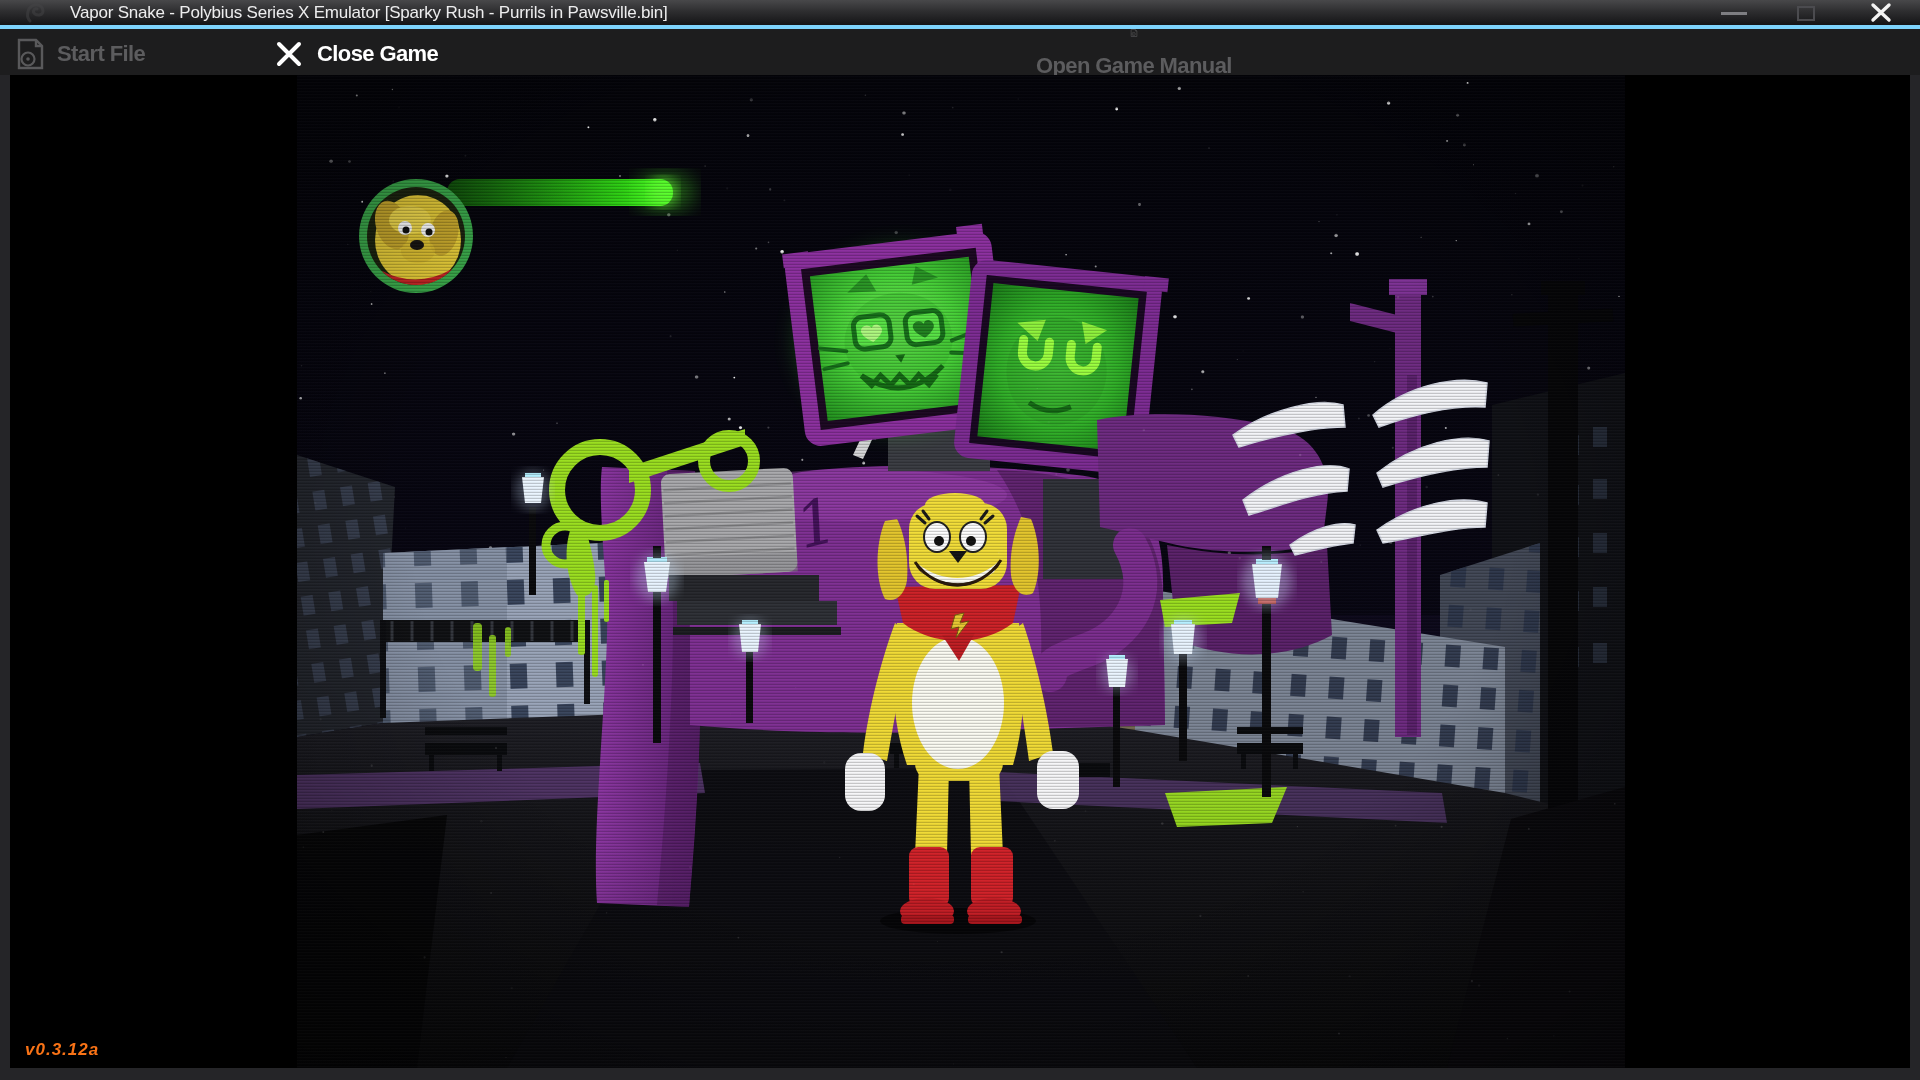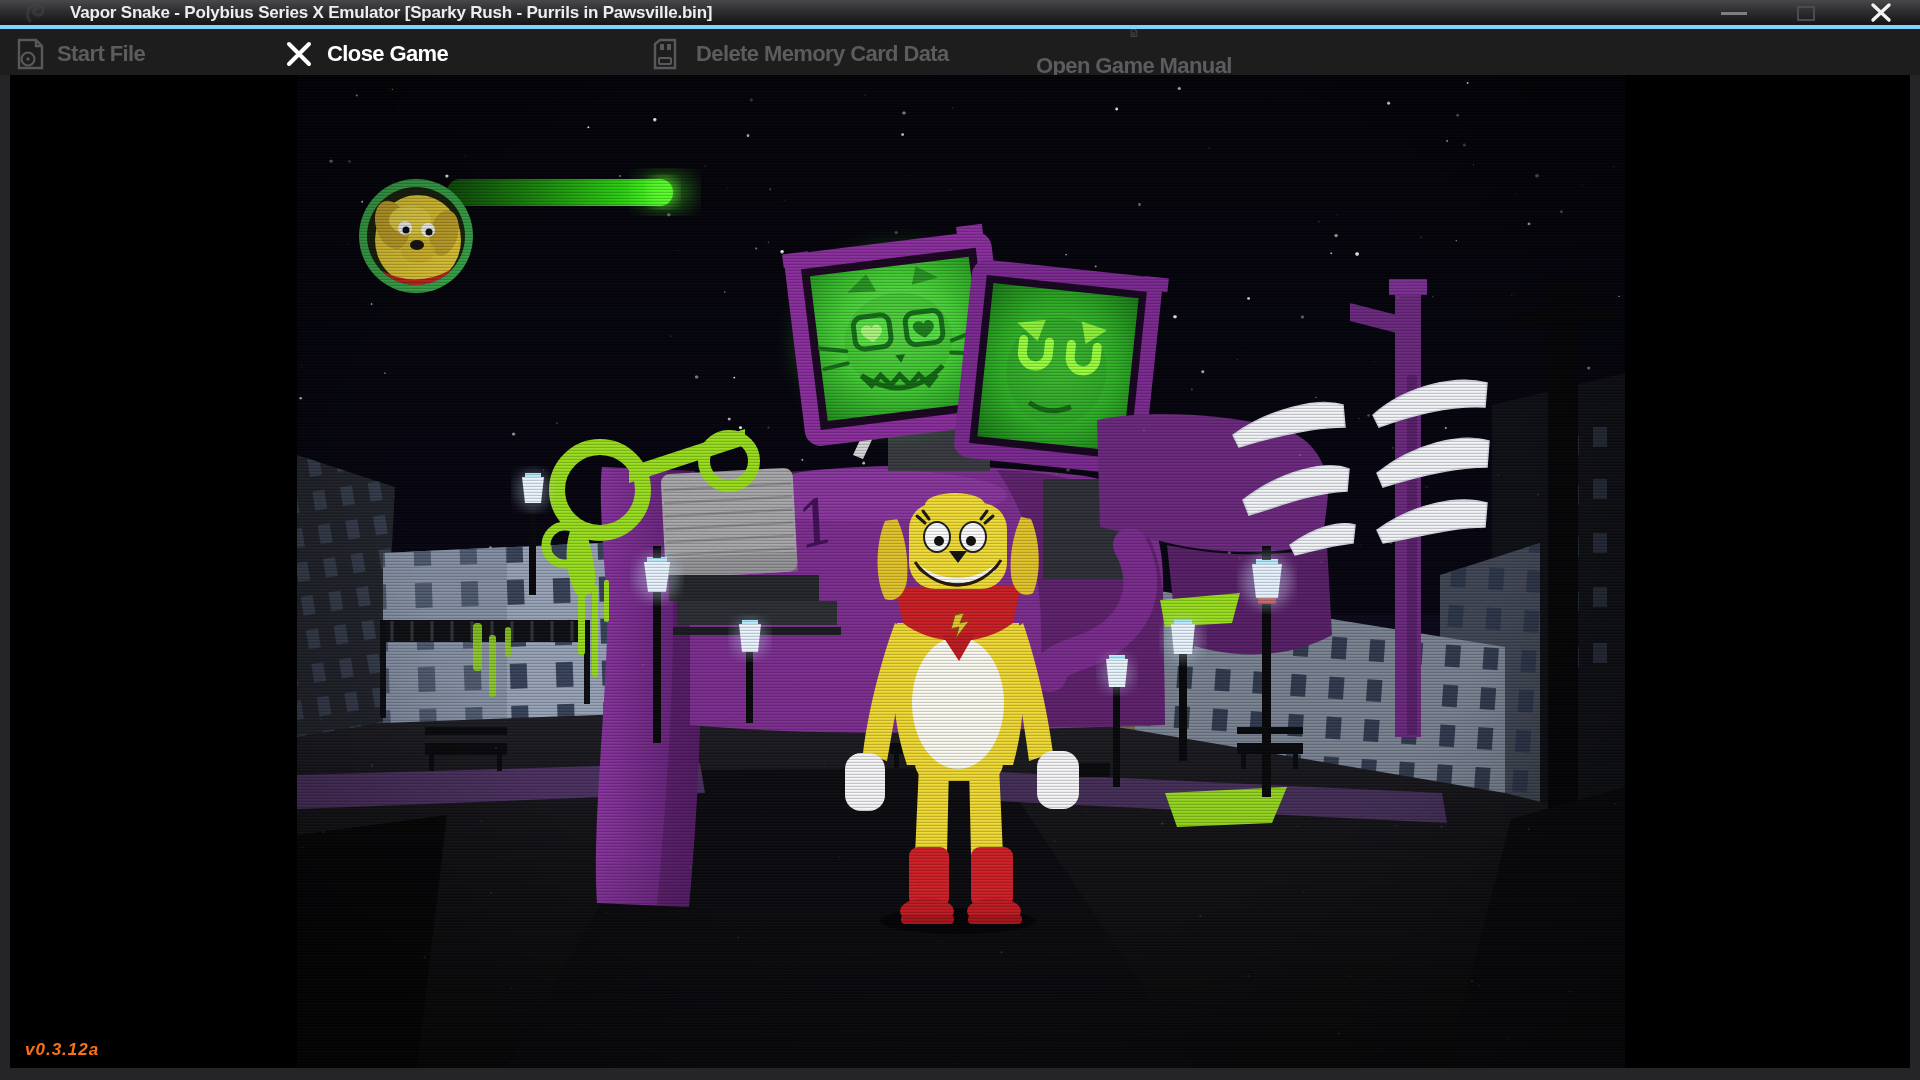--- a/index.html
+++ b/index.html
@@ -4,34 +4,34 @@
 <style>
   html,body{margin:0;padding:0;background:#000;}
   #root{position:relative;width:1920px;height:1080px;overflow:hidden;background:#050506;
         font-family:"Liberation Sans",sans-serif;}
 
   
   .titlebar{position:absolute;left:0;top:0;width:1920px;height:25px;
             background:linear-gradient(#48484a 0%,#2e2e30 45%,#141416 100%);}
   .app-icon{position:absolute;left:22px;top:1px;width:28px;height:23px;opacity:.5;}
   .title-text{position:absolute;left:70px;top:0;height:25px;line-height:25px;
-              font-size:17px;font-weight:bold;color:#ededee;letter-spacing:-0.2px;white-space:nowrap;}
+              font-size:17px;font-weight:normal;color:#ededee;letter-spacing:-0.2px;white-space:nowrap;}
   .btn-min{position:absolute;left:1721px;top:12px;width:26px;height:3px;background:#7e7e82;}
   .btn-max{position:absolute;left:1797px;top:6px;width:14px;height:11px;border:2px solid #4b4b4f;}
   .btn-close{position:absolute;left:1867px;top:2px;width:28px;height:21px;}
 
   
   .menubar{position:absolute;left:0;top:25px;width:1920px;height:50px;background:#1d1d1e;
            border-top:4px solid #7dd3fc;}
   .tb-item{position:absolute;top:0;height:50px;display:flex;align-items:center;cursor:pointer;}
   .tb-icon{display:block;}
   .tb-label{font-size:22px;font-weight:bold;color:#5c5c5e;letter-spacing:-0.6px;white-space:nowrap;}
   .tb-item.enabled .tb-label{color:#ffffff;}
   #tb1{left:16px;gap:12px;}
-  #tb2{left:286px;gap:15px;justify-content:center;}
+  #tb2{left:276px;gap:15px;justify-content:center;}
   #tb3{left:652px;gap:18px;}
   #tb4{left:1036px;gap:16px;flex-direction:column;}
 
   
   .content{position:absolute;left:10px;top:75px;width:1900px;height:993px;background:#000;}
   .frame-left{position:absolute;left:0;top:75px;width:10px;height:1005px;background:#252528;}
   .frame-right{position:absolute;left:1910px;top:75px;width:10px;height:1005px;background:#252528;}
   .frame-bottom{position:absolute;left:0;top:1068px;width:1920px;height:12px;background:#252528;}
 
   .game-viewport{position:absolute;left:297px;top:75px;width:1328px;height:993px;}
@@ -65,29 +65,20 @@
         <circle cx="12" cy="21" r="6.5" fill="none" stroke="#59595b" stroke-width="2.2"></circle>
         <circle cx="12" cy="21" r="1.8" fill="#59595b"></circle>
       </svg>
       <span class="tb-label">Start File</span>
     </div>
     <div class="tb-item enabled" id="tb2">
       <svg class="tb-icon" width="26" height="26" viewBox="0 0 26 26">
         <path d="M3 3 L23 23 M23 3 L3 23" stroke="#ffffff" stroke-width="4" stroke-linecap="round"></path>
       </svg>
       <span class="tb-label">Close Game</span>
-    </div>
-    <div class="tb-item" id="tb3">
-      <svg class="tb-icon" width="26" height="32" viewBox="0 0 26 32">
-        <path d="M3 6 L8 2 L23 2 L23 30 L3 30 Z" fill="none" stroke="#59595b" stroke-width="2.4"></path>
-        <rect x="8" y="6" width="4" height="6" fill="#59595b"></rect>
-        <rect x="15" y="6" width="4" height="6" fill="#59595b"></rect>
-        <rect x="7" y="20" width="12" height="6" rx="1" fill="none" stroke="#59595b" stroke-width="2"></rect>
-      </svg>
-      <span class="tb-label">Delete Memory Card Data</span>
     </div>
     <div class="tb-item" id="tb4">
       <svg class="tb-icon" width="26" height="32" viewBox="0 0 29 32">
         <path d="M3 2 L20 2 L26 8 L26 30 L3 30 Z" fill="none" stroke="#59595b" stroke-width="2.4"></path>
         <path d="M20 2 L20 8 L26 8" fill="none" stroke="#59595b" stroke-width="2.4"></path>
         <circle cx="13" cy="20" r="6.5" fill="none" stroke="#59595b" stroke-width="2.2"></circle>
         <circle cx="13" cy="20" r="1.8" fill="#59595b"></circle>
       </svg>
       <span class="tb-label">Open Game Manual</span>
     </div>

